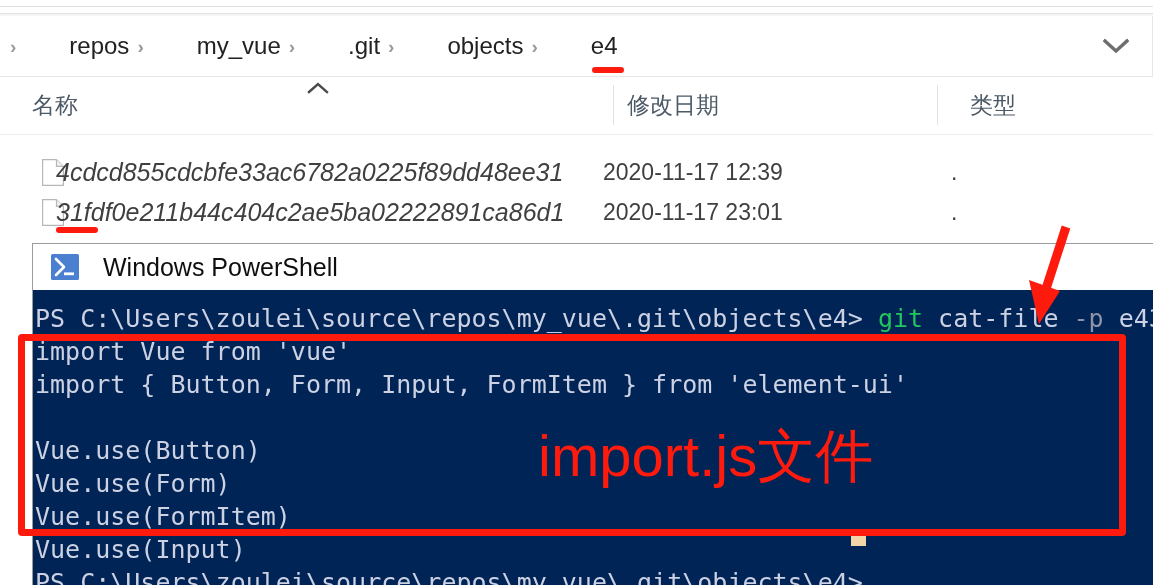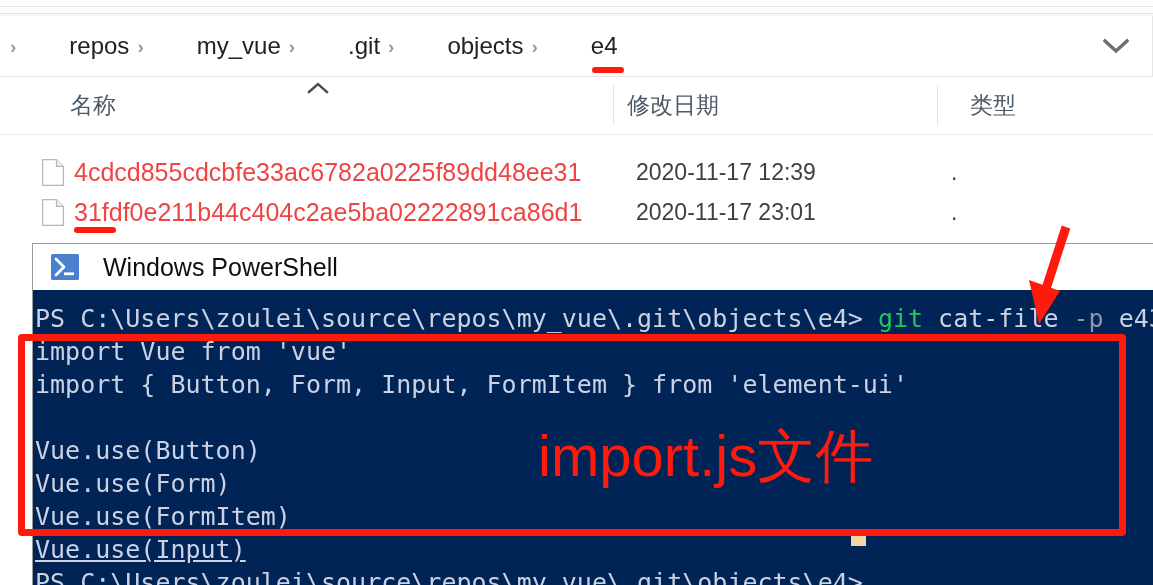--- a/index.html
+++ b/index.html
@@ -138,38 +138,39 @@
     align-items: center;
   }
   .file-icon {
     position: absolute;
     left: 42px;
     width: 22px;
     height: 27px;
   }
   .file-name {
     position: absolute;
-    left: 74px;
+    left: 56px;
     font-size: 25px;
-    color: #ef4444;
-    white-space: nowrap;
+    color: #404040;
+    white-space: nowrap;
+    font-style: italic;
   }
   .file-name.underlined::after {
     content: "";
     position: absolute;
     left: 0px;
     width: 42px;
     bottom: -6px;
     height: 6px;
     border-radius: 3px;
     background: #fe1a0d;
   }
   .file-date {
     position: absolute;
-    left: 636px;
+    left: 603px;
     font-size: 23px;
     color: #3f3f3f;
     white-space: nowrap;
   }
   .file-type {
     position: absolute;
     left: 951px;
     font-size: 23px;
     color: #3f3f3f;
   }
@@ -306,21 +307,21 @@
 
     <div id="addr-chevron">
       <svg width="26" height="16" viewBox="0 0 26 16" aria-hidden="true">
         <path d="M2 3 L13 13 L24 3" fill="none" stroke="#6e6e6e" stroke-width="3.4" stroke-linecap="square"></path>
       </svg>
     </div>
   </div>
   <div id="addr-divider"></div>
 
   <div id="colheaders">
-    <div class="colhead" style="left:32px;margin-left:38px;">名称</div>
+    <div class="colhead" style="left:32px;">名称</div>
     <div class="colhead-sep" style="left:613px;"></div>
     <div class="colhead" style="left:627px;">修改日期</div>
     <div class="colhead-sep" style="left:937px;"></div>
     <div class="colhead" style="left:970px;">类型</div>
   </div>
   <div id="sort-caret">
     <svg width="26" height="16" viewBox="0 0 26 16" aria-hidden="true">
       <path d="M4 12 L13 4 L22 12" fill="none" stroke="#4a4a4a" stroke-width="2.4" stroke-linecap="square"></path>
     </svg>
   </div>
@@ -366,21 +367,21 @@
 
     <div id="ps-console">
       <div class="ps-line" style="top:12px;"><span class="tok-norm">PS C:\Users\zoulei\source\repos\my_vue\.git\objects\e4&gt; </span><span class="tok-cmd">git</span><span class="tok-norm"> cat-file </span><span class="tok-flag">-p</span><span class="tok-norm"> e431</span></div>
 
       <div class="ps-line" style="top:45px;">import Vue from 'vue'</div>
       <div class="ps-line" style="top:78px;">import { Button, Form, Input, FormItem } from 'element-ui'</div>
       <div class="ps-line" style="top:111px;"></div>
       <div class="ps-line" style="top:144px;">Vue.use(Button)</div>
       <div class="ps-line" style="top:177px;">Vue.use(Form)</div>
       <div class="ps-line" style="top:210px;">Vue.use(FormItem)</div>
-      <div class="ps-line" style="top:243px;text-decoration:underline;">Vue.use(Input)</div>
+      <div class="ps-line" style="top:243px;">Vue.use(Input)</div>
       <div class="ps-line" style="top:276px;">PS C:\Users\zoulei\source\repos\my_vue\.git\objects\e4&gt;</div>
     </div>
 
     <div id="ps-cursor"></div>
   </div>
 
   <div id="redbox"></div>
   <div id="redlabel">import.js文件</div>
   <div id="redarrow">
     <svg width="60" height="105" viewBox="0 0 60 105" aria-hidden="true">

